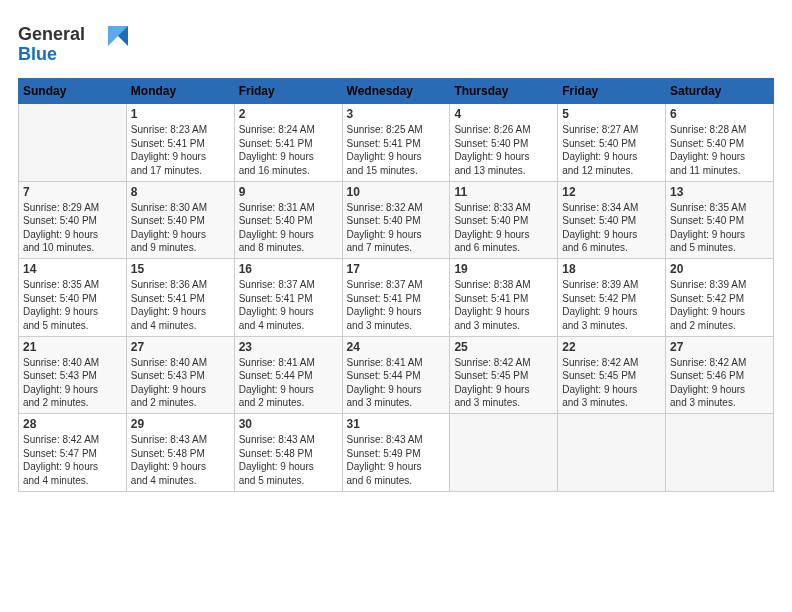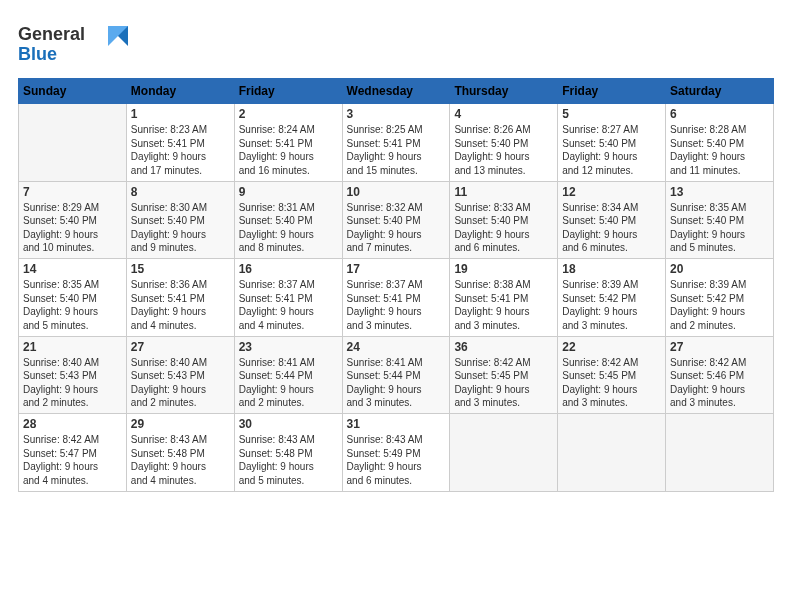--- a/index.html
+++ b/index.html
@@ -216,21 +216,21 @@
           </td>
           <td>
             <div class="day-num">23</div>
             <div class="day-info">Sunrise: 8:41 AM<br>Sunset: 5:44 PM<br>Daylight: 9 hours<br>and 2 minutes.</div>
           </td>
           <td>
             <div class="day-num">24</div>
             <div class="day-info">Sunrise: 8:41 AM<br>Sunset: 5:44 PM<br>Daylight: 9 hours<br>and 3 minutes.</div>
           </td>
           <td>
-            <div class="day-num">36</div>
+            <div class="day-num">25</div>
             <div class="day-info">Sunrise: 8:42 AM<br>Sunset: 5:45 PM<br>Daylight: 9 hours<br>and 3 minutes.</div>
           </td>
           <td>
             <div class="day-num">22</div>
             <div class="day-info">Sunrise: 8:42 AM<br>Sunset: 5:45 PM<br>Daylight: 9 hours<br>and 3 minutes.</div>
           </td>
           <td>
             <div class="day-num">27</div>
             <div class="day-info">Sunrise: 8:42 AM<br>Sunset: 5:46 PM<br>Daylight: 9 hours<br>and 3 minutes.</div>
           </td>

